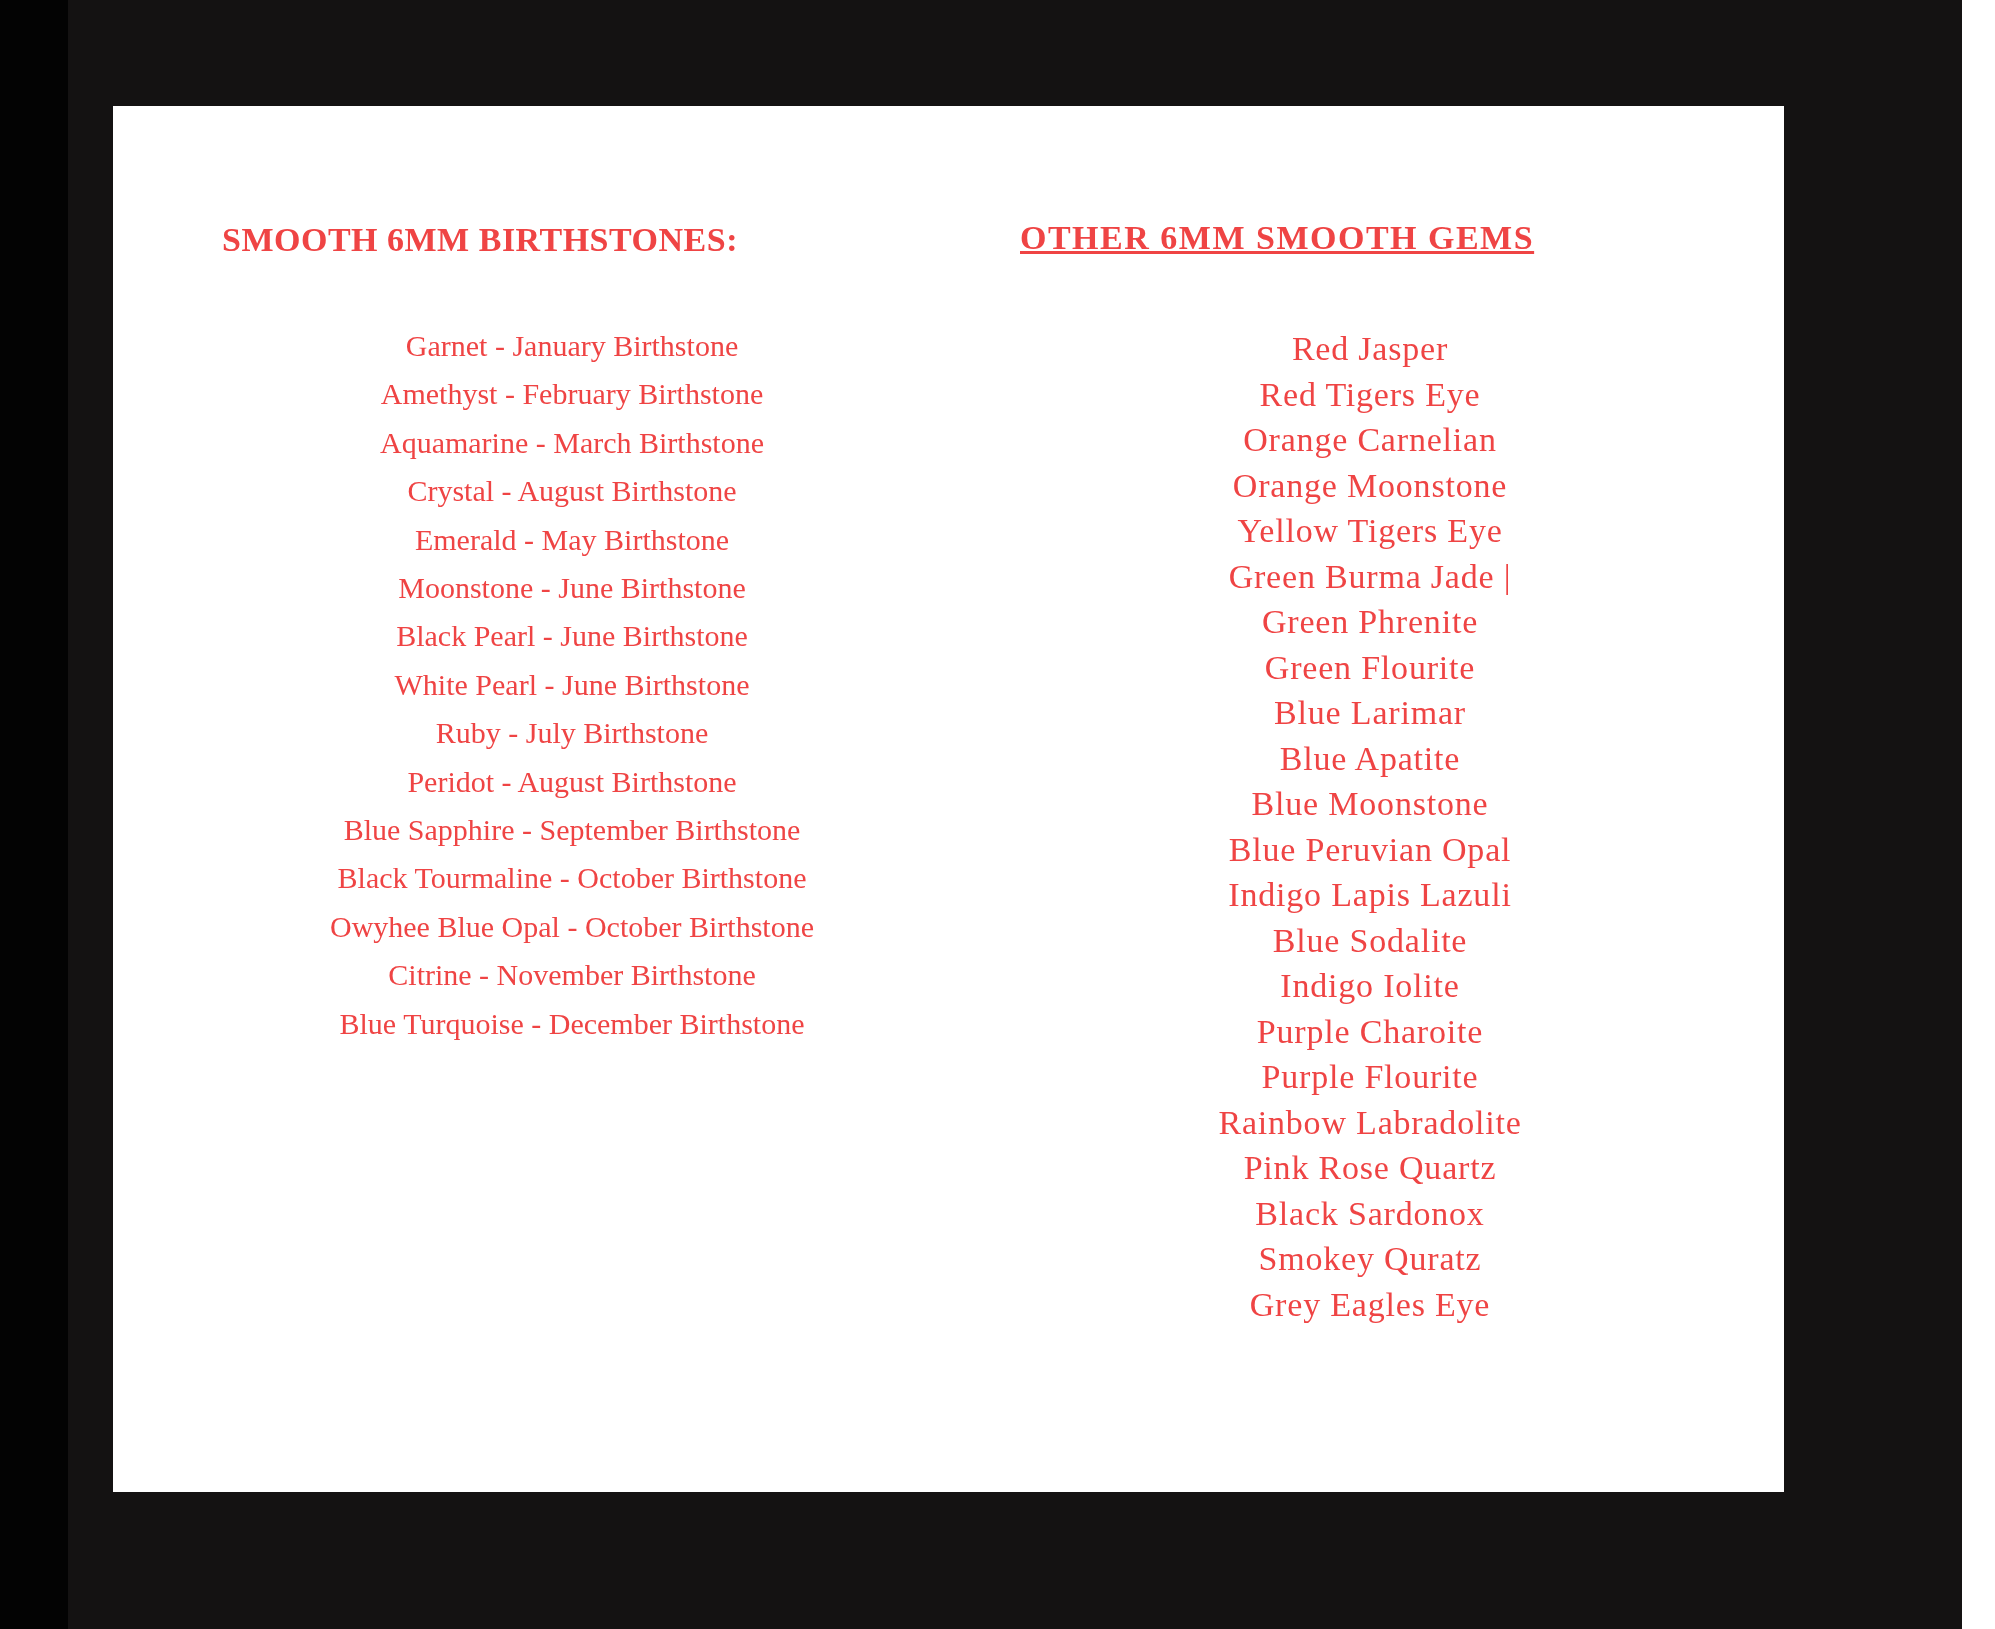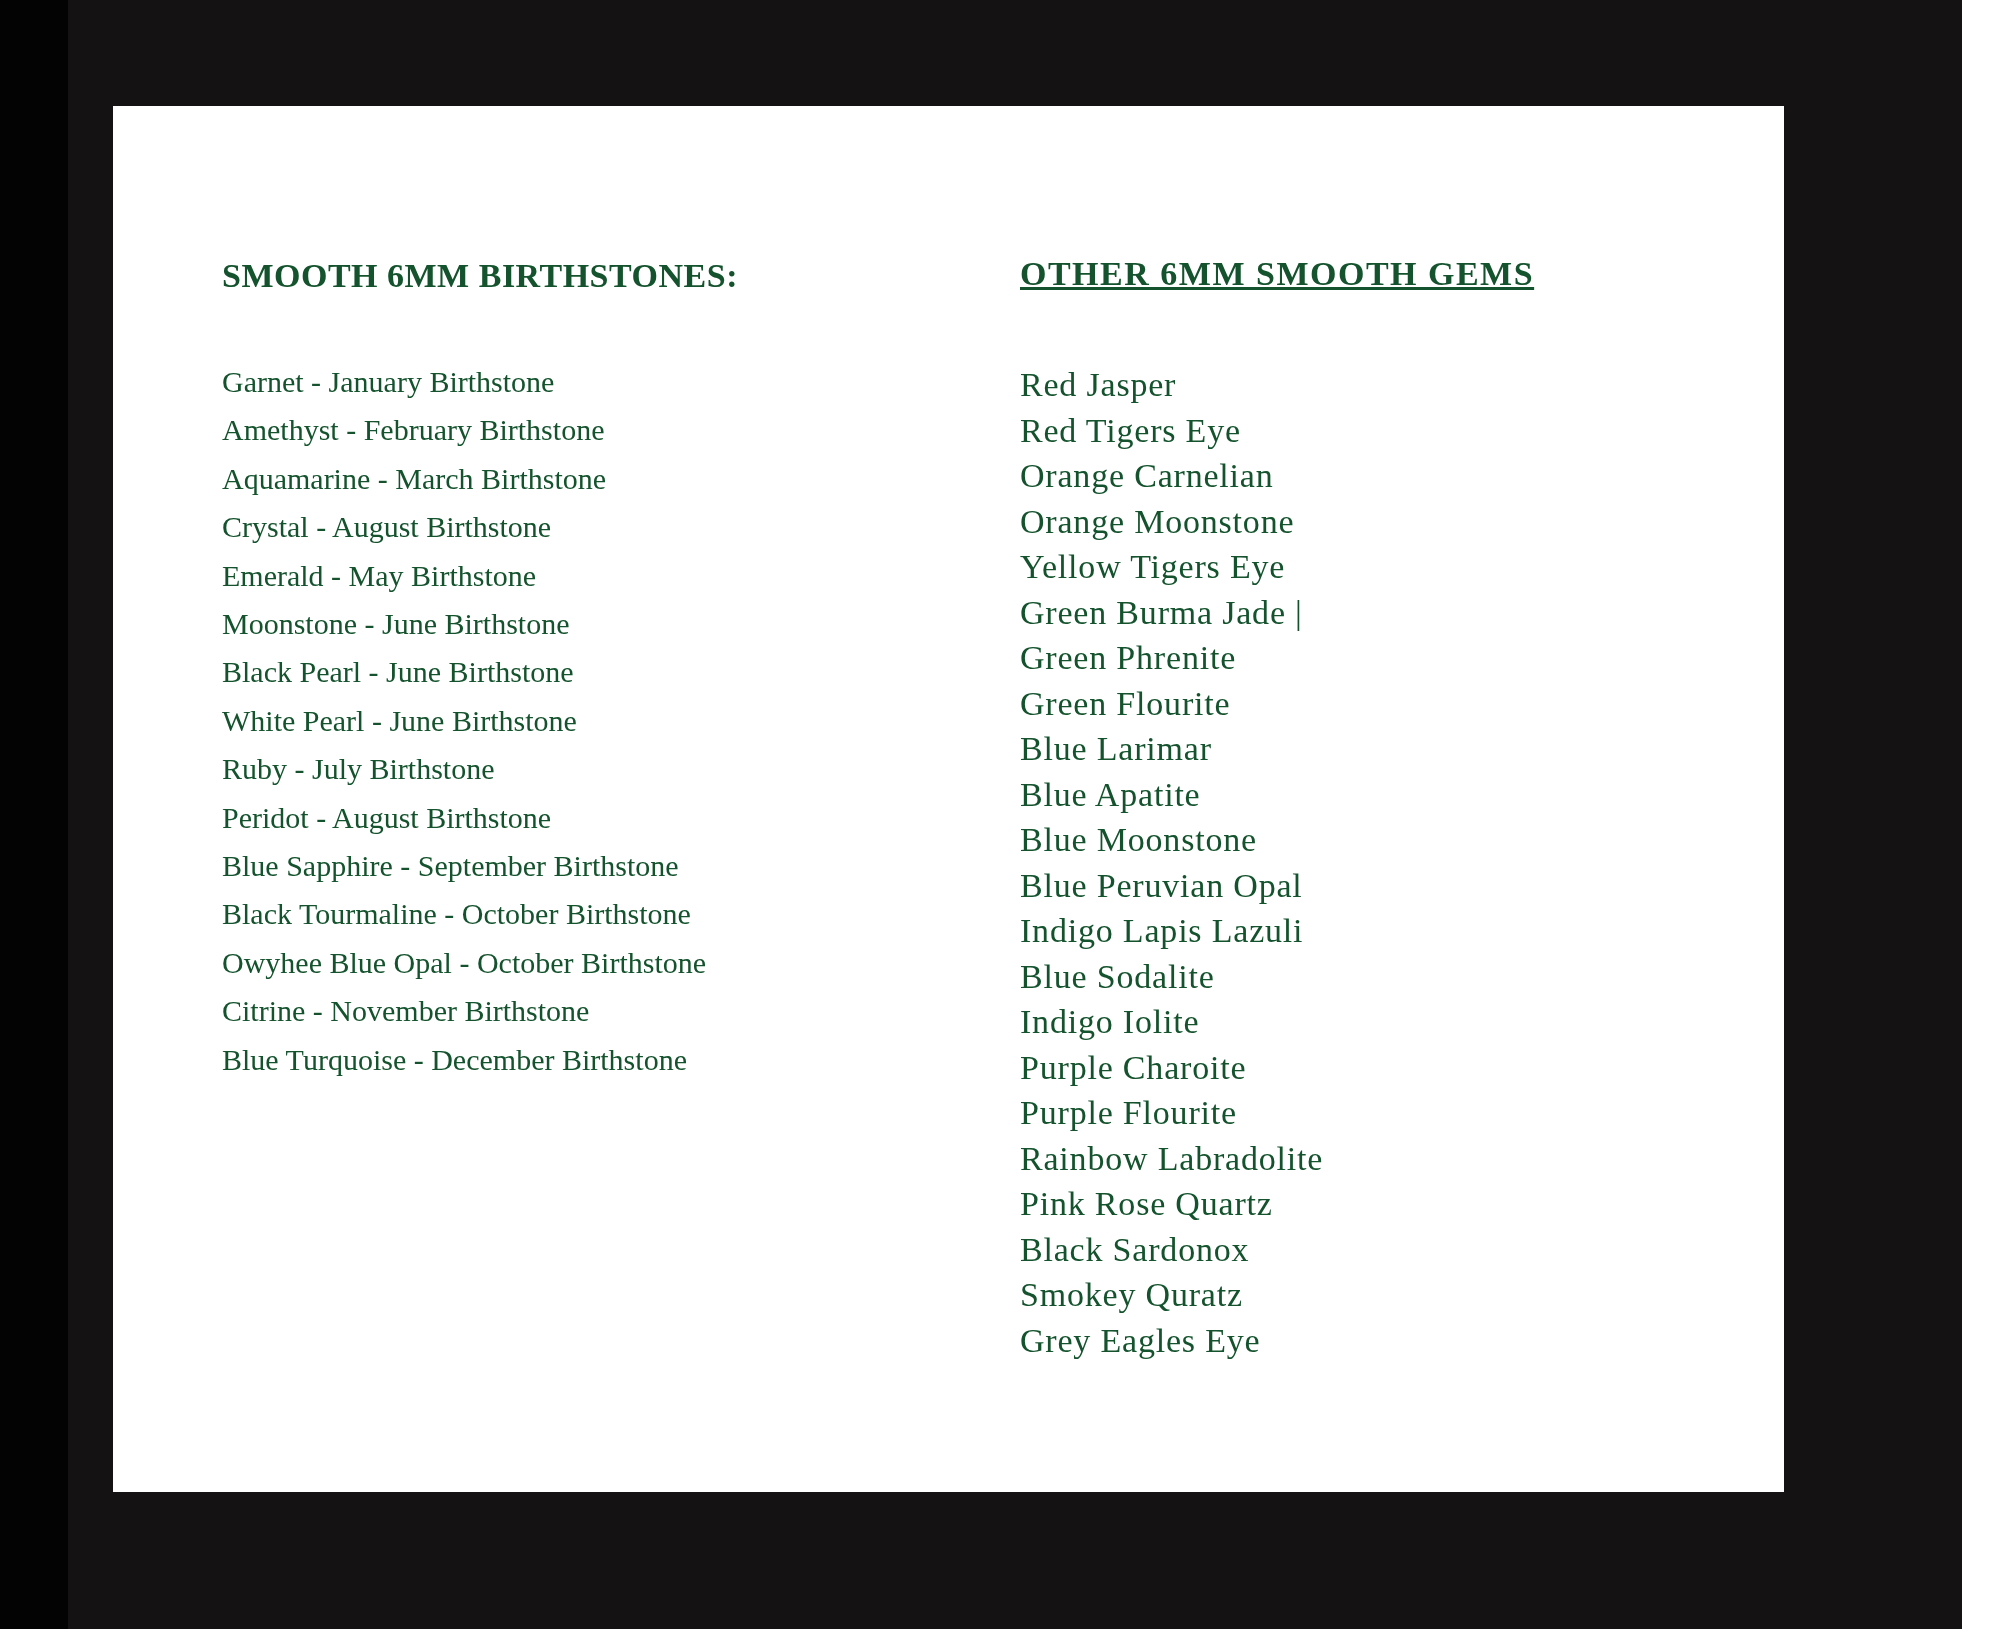--- a/index.html
+++ b/index.html
@@ -27,38 +27,38 @@
     background: #ffffff;
   }
   .paper {
     position: absolute;
     left: 113px; top: 106px;
     width: 1671px; height: 1386px;
     background: #ffffff;
   }
   .col {
     position: absolute;
-    color: #14532d;
-    margin-top: 36px;
+    color: #ef4444;
   }
   .col-left { left: 109px; top: 114px; width: 700px; }
   .col-right { left: 907px; top: 112px; width: 700px; }
   .col-header {
     font-weight: bold;
     font-size: 34px;
     line-height: 40px;
     letter-spacing: 0.5px;
     white-space: nowrap;
   }
   .col-right .col-header {
     letter-spacing: 1.5px;
     text-decoration: underline;
   }
   .list {
     white-space: nowrap;
+    text-align: center;
   }
   .col-left .list {
     margin-top: 62px;
     font-size: 30px;
     line-height: 48.4px;
   }
   .col-right .list {
     margin-top: 68px;
     font-size: 34px;
     line-height: 45.5px;

